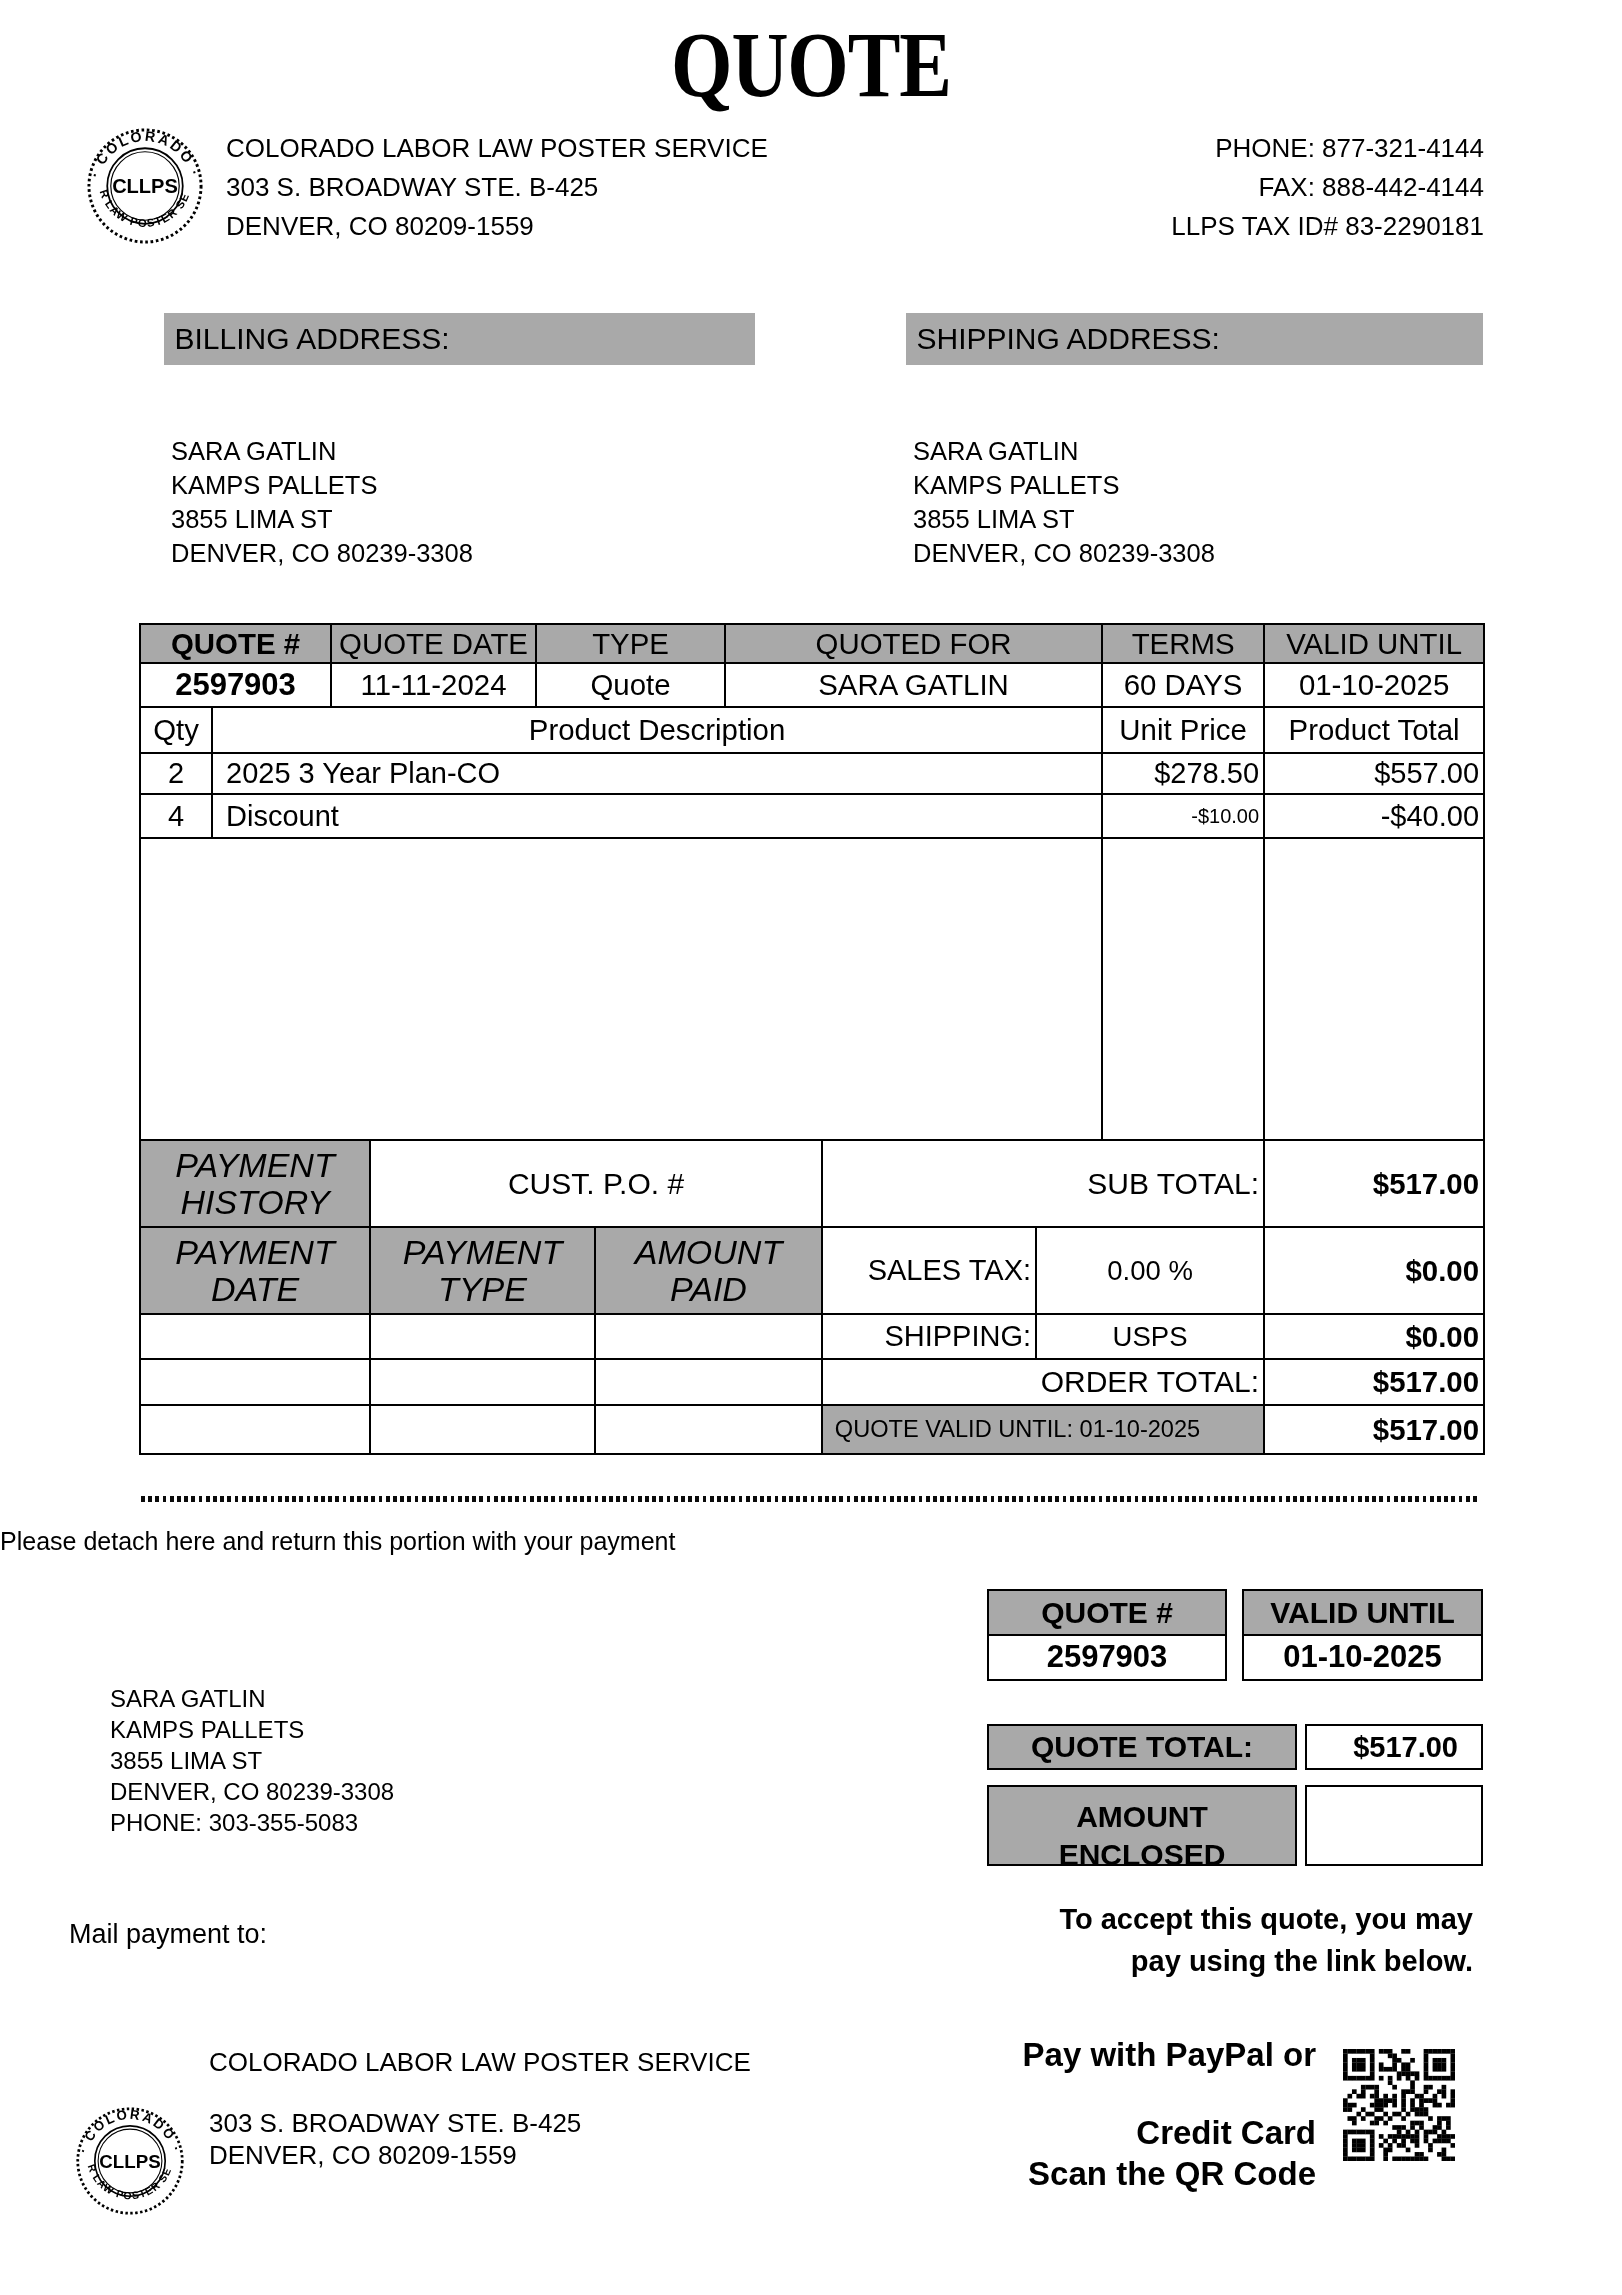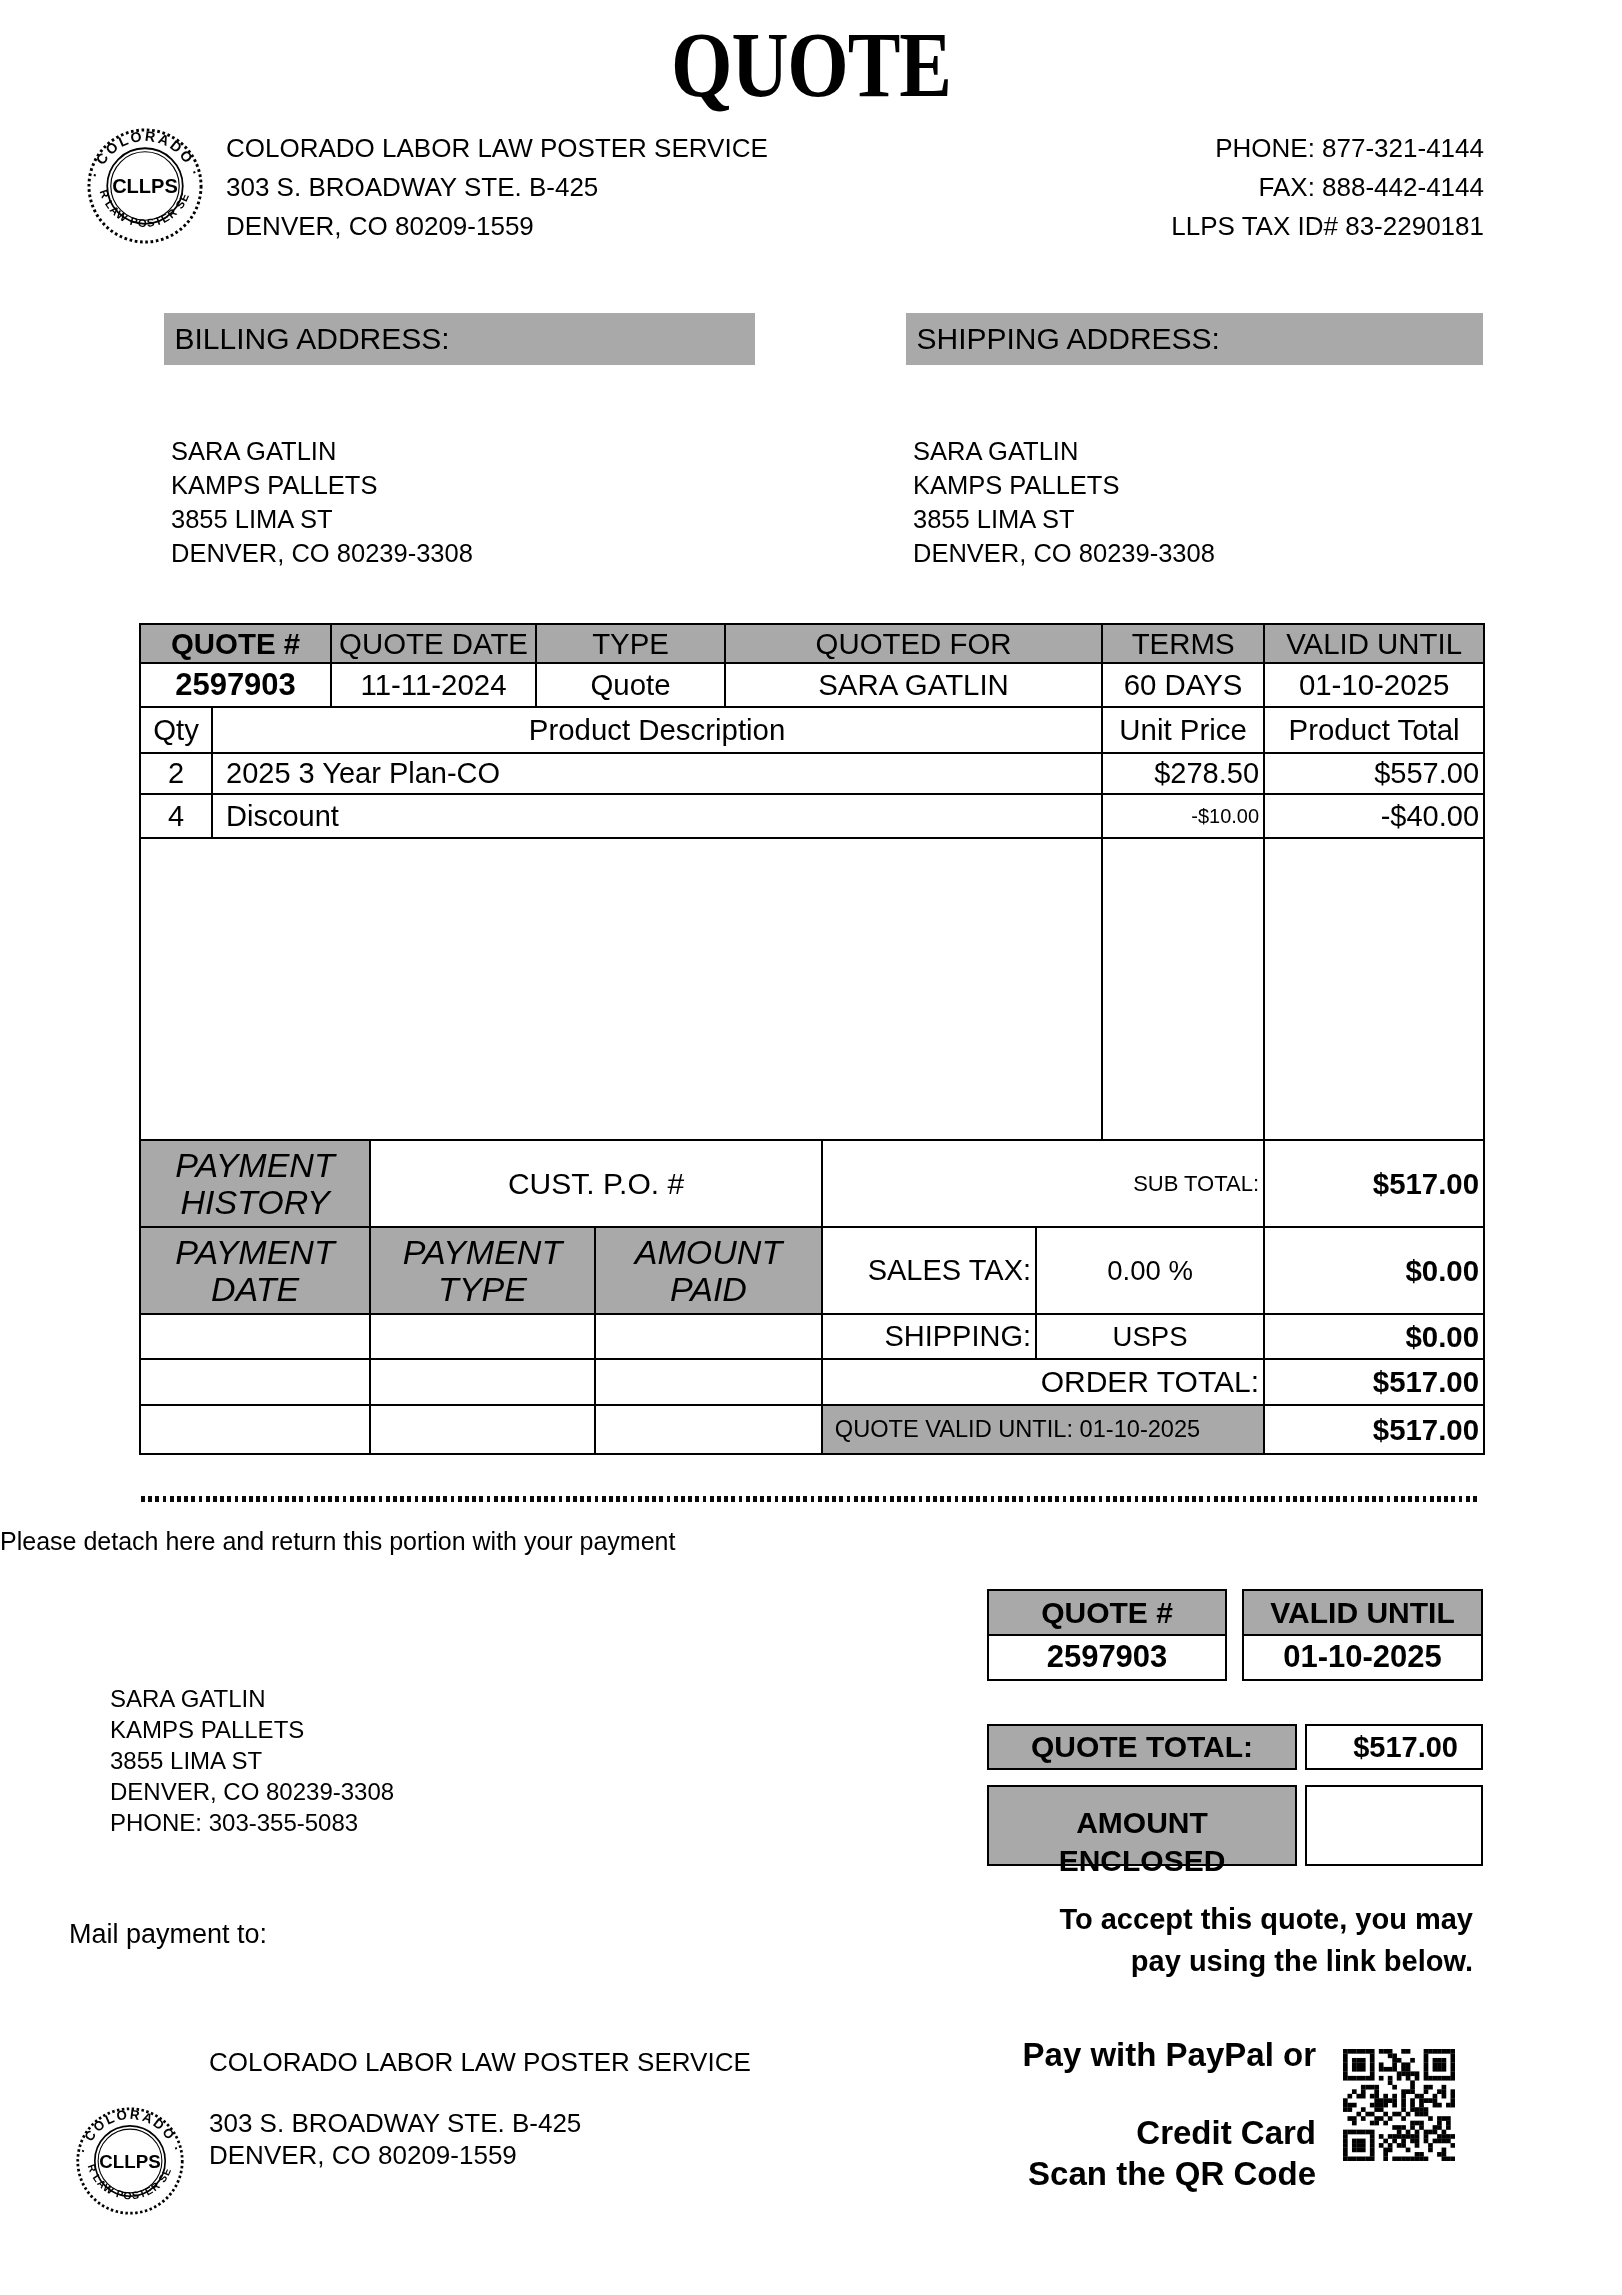--- a/index.html
+++ b/index.html
@@ -173,21 +173,21 @@
       <td class="right" style="font-size:29px">-$40.00</td>
     </tr>
     <tr style="height:302px">
       <td colspan="9"></td>
       <td></td>
       <td></td>
     </tr>
     <tr style="height:87px">
       <td class="gray twoline" colspan="3">PAYMENT HISTORY</td>
       <td colspan="4" style="font-size:30px">CUST. P.O. #</td>
-      <td class="right" colspan="3" style="font-size:22px">SUB TOTAL:</td>
+      <td class="right" colspan="3" style="font-size:30px">SUB TOTAL:</td>
       <td class="right bold">$517.00</td>
     </tr>
     <tr style="height:87px">
       <td class="gray twoline" colspan="3">PAYMENT DATE</td>
       <td class="gray twoline" colspan="2">PAYMENT TYPE</td>
       <td class="gray twoline" colspan="2">AMOUNT PAID</td>
       <td class="right" style="font-size:29px">SALES TAX:</td>
       <td colspan="2" style="font-size:27.5px">0.00 %</td>
       <td class="right bold">$0.00</td>
     </tr>
@@ -232,21 +232,21 @@
     <div>SARA GATLIN</div>
     <div>KAMPS PALLETS</div>
     <div>3855 LIMA ST</div>
     <div>DENVER, CO 80239-3308</div>
     <div>PHONE: 303-355-5083</div>
   </div>
 
   <div class="abs gray-box" style="left:987px;top:1724px;width:310px;height:46px;line-height:42px;">QUOTE TOTAL:</div>
   <div class="abs white-box" style="left:1305px;top:1724px;width:178px;height:46px;line-height:42px;text-align:right;padding-right:23px;font-weight:bold;font-size:29px;">$517.00</div>
 
-  <div class="abs gray-box" style="left:987px;top:1785px;width:310px;height:81px;line-height:38px;padding-top:17px;">
+  <div class="abs gray-box" style="left:987px;top:1785px;width:310px;height:81px;line-height:38px;padding-top:11px;">
     <div>AMOUNT</div>
     <div>ENCLOSED</div>
   </div>
   <div class="abs white-box" style="left:1305px;top:1785px;width:178px;height:81px;"></div>
 
   <div class="abs mail-to">Mail payment to:</div>
 
   <div class="abs accept-text">
     <div>To accept this quote, you may</div>
     <div>pay using the link below.</div>

